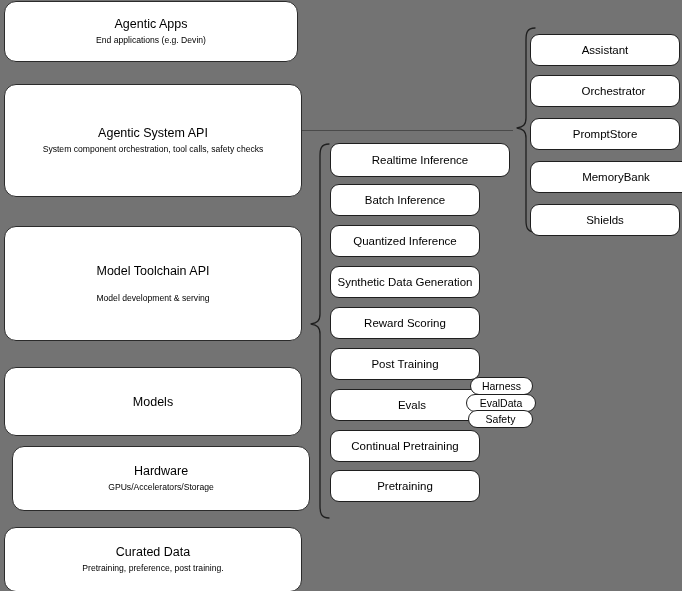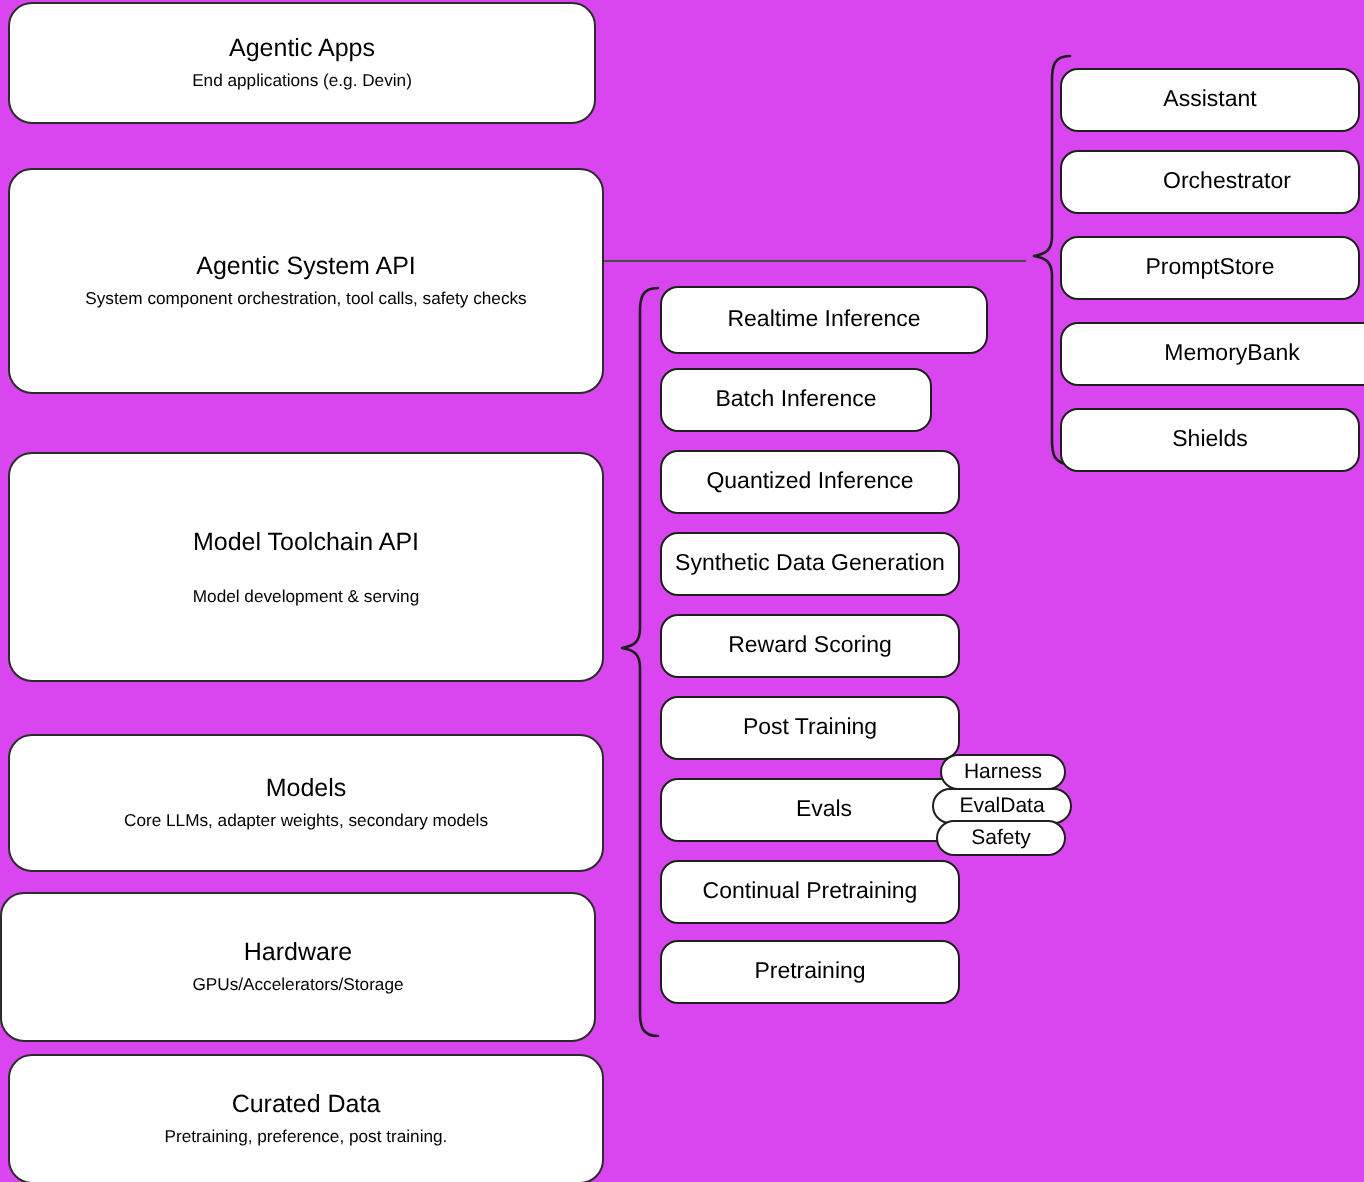--- a/index.html
+++ b/index.html
@@ -9,21 +9,21 @@
   }
   body {
     font-family: "Liberation Sans", sans-serif;
     color: #000000;
   }
   #canvas {
     position: relative;
     width: 682px;
     height: 591px;
     overflow: hidden;
-    background: #d946ef;
+    background: #737373;
   }
 
   
   .layer-box {
     position: absolute;
     box-sizing: border-box;
     border: 1.3px solid #2b2b2b;
     border-radius: 12px;
     background: #ffffff;
     display: flex;
@@ -115,47 +115,46 @@
     <div class="layer-sub">System component orchestration, tool calls, safety checks</div>
   </div>
 
   <div class="layer-box" style="left:4px; top:226px; width:298px; height:115px;gap:11px;">
     <div class="layer-title">Model Toolchain API</div>
     <div class="layer-sub">Model development &amp; serving</div>
   </div>
 
   <div class="layer-box" style="left:4px; top:367px; width:298px; height:69px;">
     <div class="layer-title">Models</div>
-    <div class="layer-sub">Core LLMs, adapter weights, secondary models</div>
-  </div>
-
-  <div class="layer-box" style="left:0; top:446px; width:298px; height:75px;">
+  </div>
+
+  <div class="layer-box" style="left:12px; top:446px; width:298px; height:65px;">
     <div class="layer-title">Hardware</div>
     <div class="layer-sub">GPUs/Accelerators/Storage</div>
   </div>
 
   <div class="layer-box" style="left:4px; top:527px; width:298px; height:65px;">
     <div class="layer-title">Curated Data</div>
     <div class="layer-sub">Pretraining, preference, post training.</div>
   </div>
 
   <div class="connector" style="left:302px; top:130px; width:211px;"></div>
 
   <svg class="brace" style="left:305px; top:142px;" width="26" height="378" viewBox="0 0 26 378">
     <path d="M24 2 C16 2 15 7 15 14 L15 172 C15 179 12 181 6 182 C12 183 15 185 15 192 L15 364 C15 371 16 376 24 376"></path>
   </svg>
 
   <svg class="brace" style="left:511px; top:26px;" width="26" height="208" viewBox="0 0 26 208">
     <path d="M24 2 C16 2 15 7 15 14 L15 92 C15 99 12 101 6 102 C12 103 15 105 15 112 L15 194 C15 201 16 206 24 206"></path>
   </svg>
 
-  <div class="item-box" style="left:330px; top:143px; width:164px; height:34px;">
+  <div class="item-box" style="left:330px; top:143px; width:180px; height:34px;">
     <span>Realtime Inference</span>
   </div>
-  <div class="item-box" style="left:330px; top:184px; width:136px; height:32px;">
+  <div class="item-box" style="left:330px; top:184px; width:150px; height:32px;">
     <span>Batch Inference</span>
   </div>
   <div class="item-box" style="left:330px; top:225px; width:150px; height:32px;">
     <span>Quantized Inference</span>
   </div>
   <div class="item-box" style="left:330px; top:266px; width:150px; height:32px;">
     <span>Synthetic Data Generation</span>
   </div>
   <div class="item-box" style="left:330px; top:307px; width:150px; height:32px;">
     <span>Reward Scoring</span>

